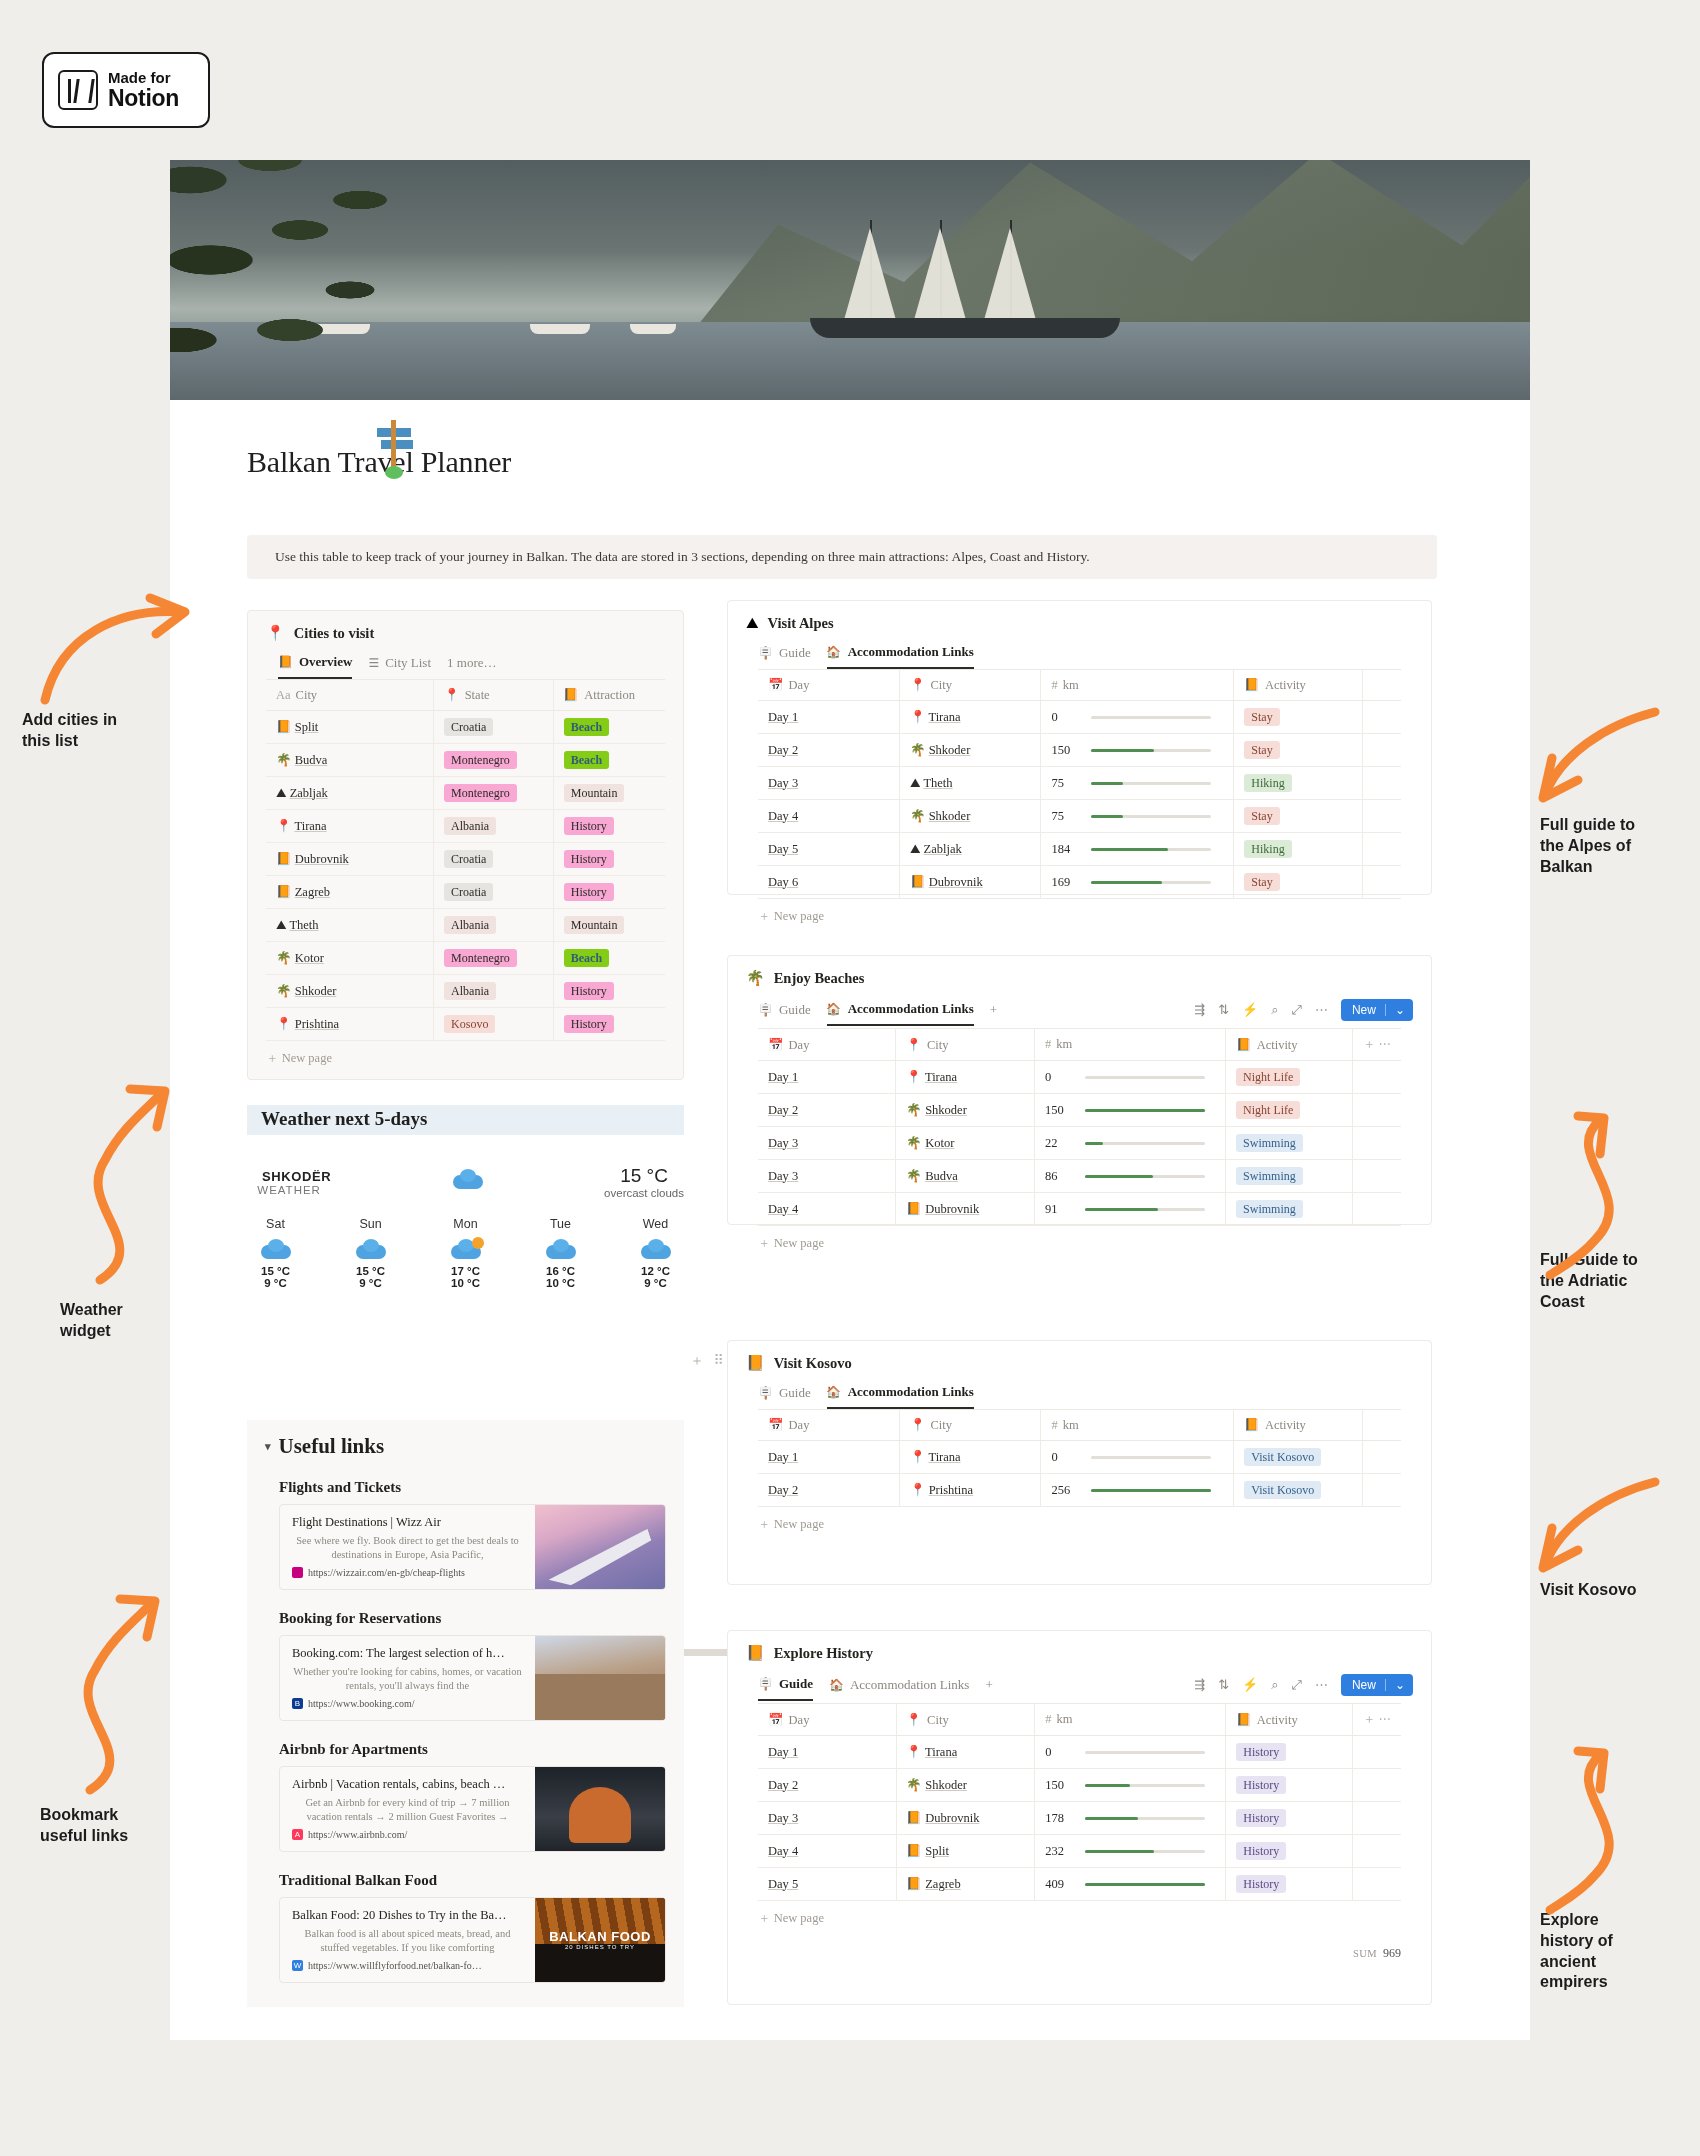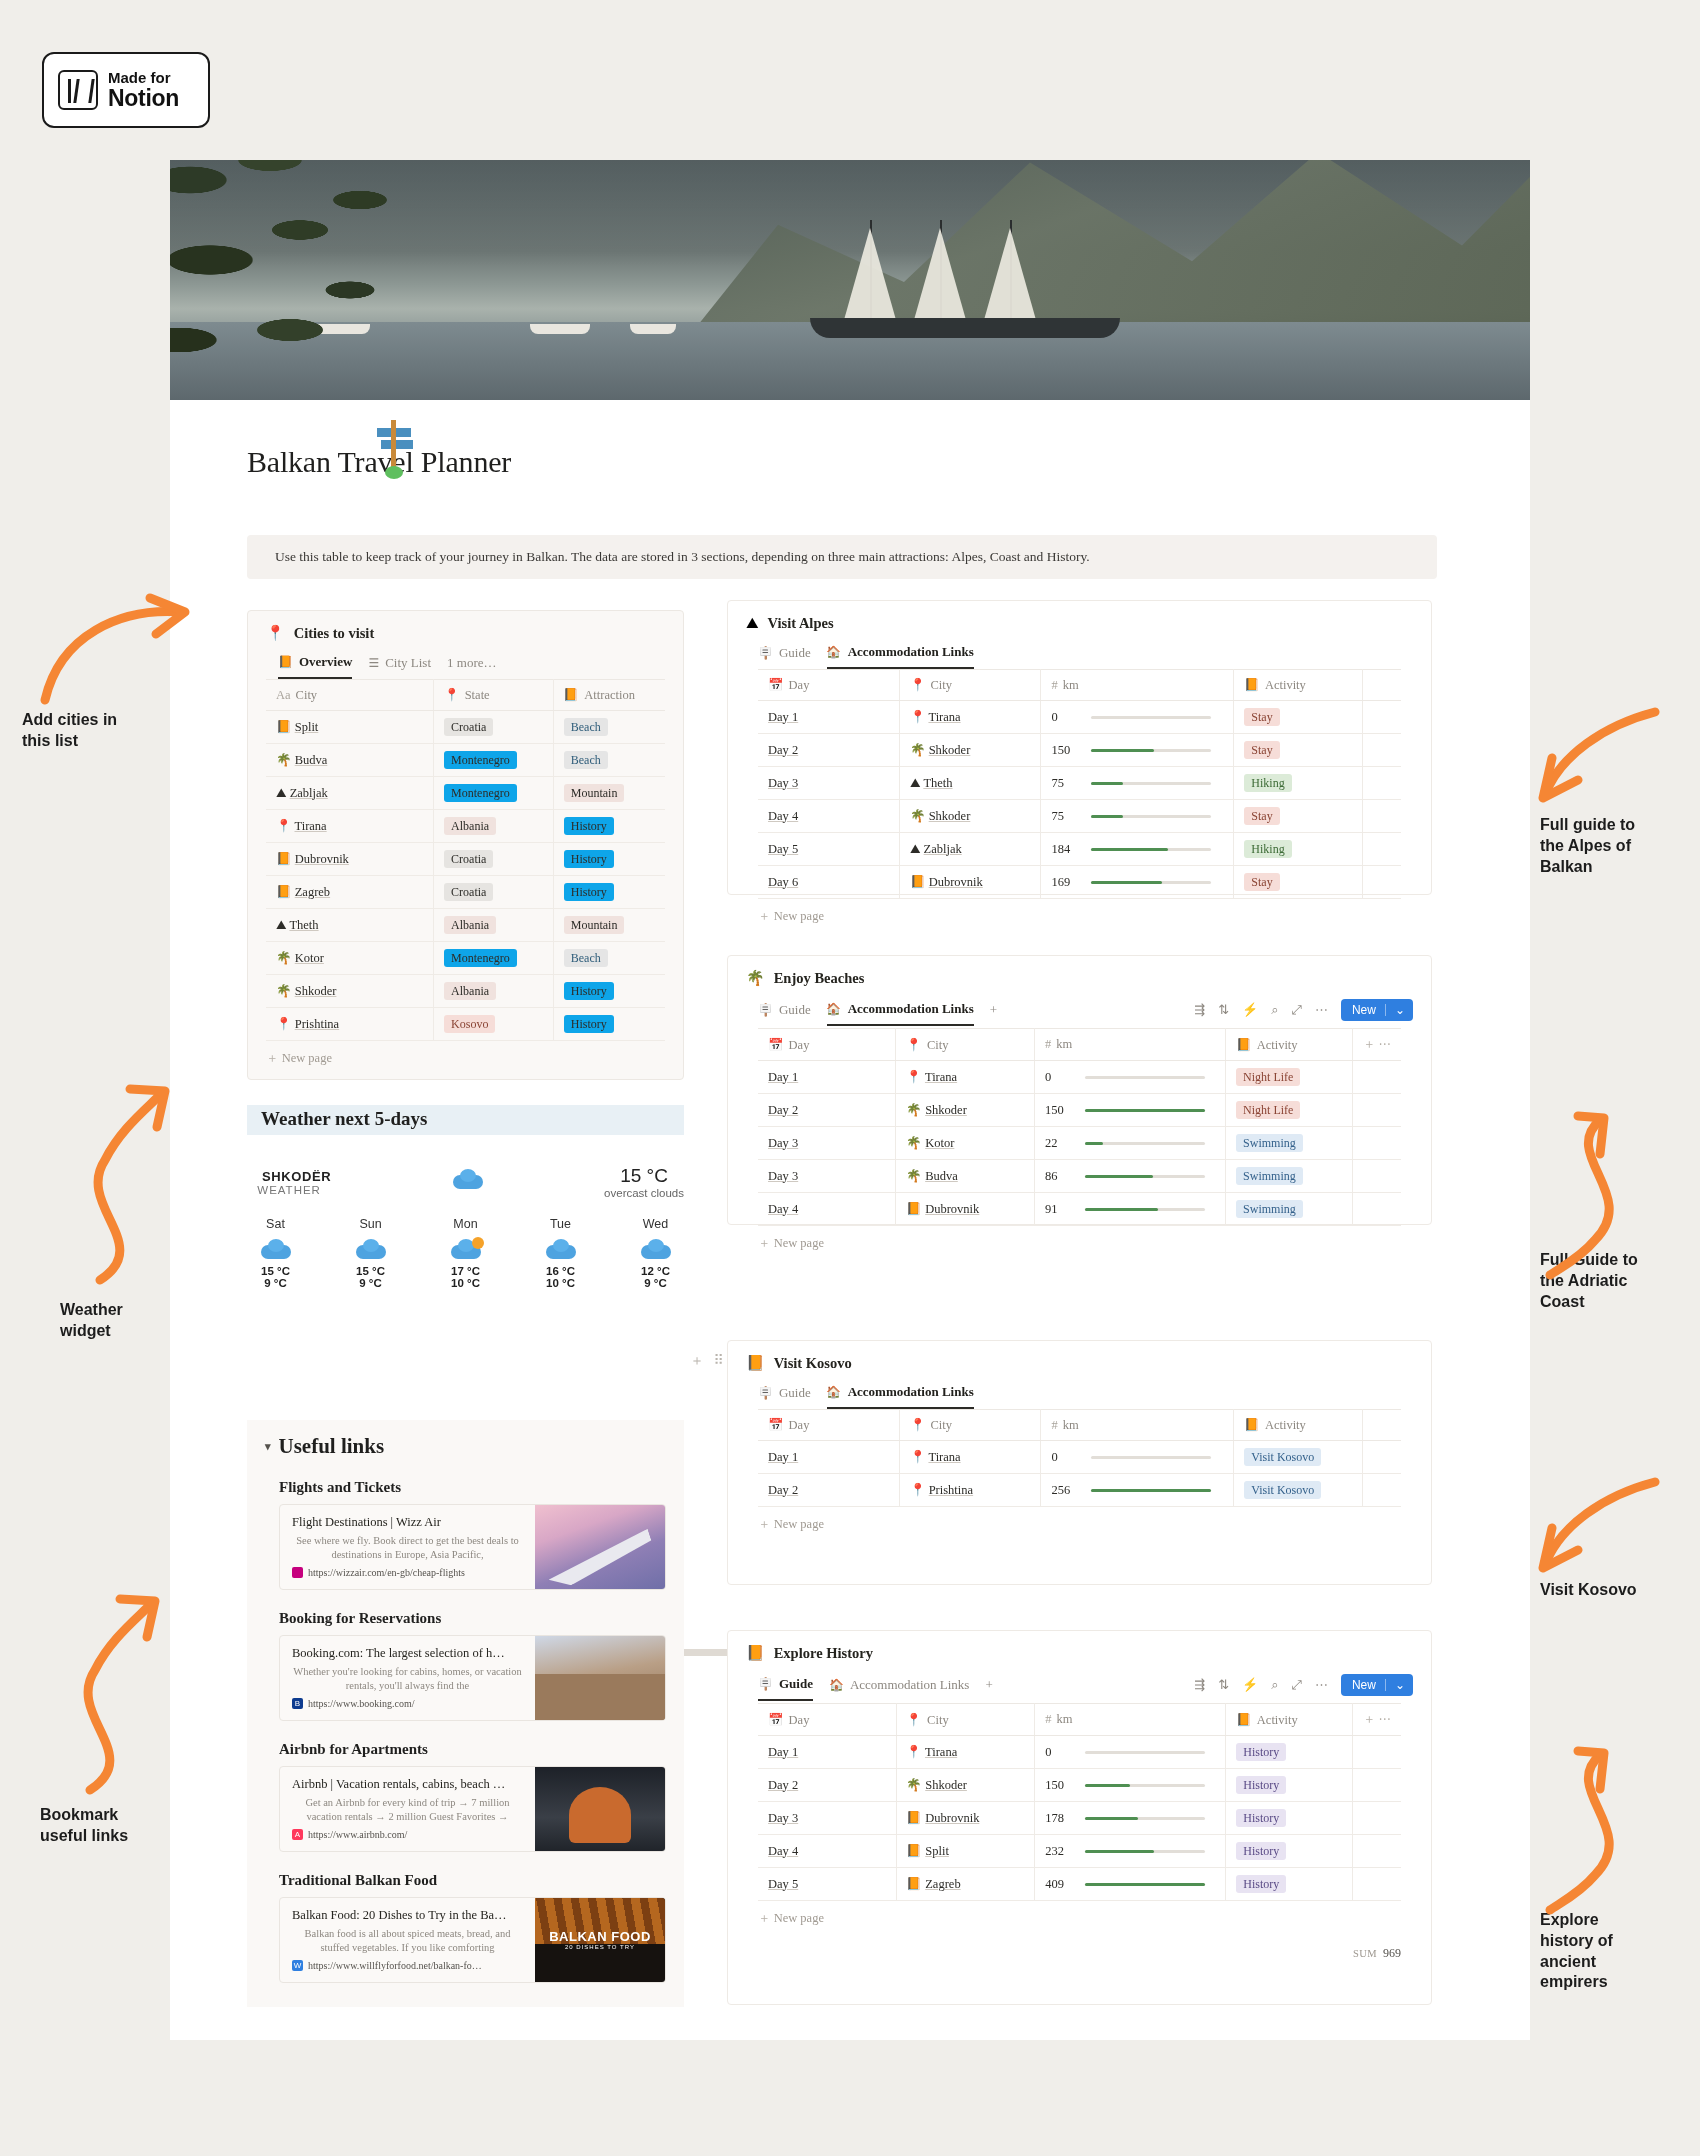--- a/index.html
+++ b/index.html
@@ -128,23 +128,23 @@
     padding:7px 10px; border-top:1px solid #ece8e3; border-bottom:1px solid #ece8e3;
     white-space:nowrap;
   }
   th .ic{ color:#a9a49c; margin-right:5px;}
   td{ padding:7px 10px; border-bottom:1px solid #efebe6; color:#2d2c28; vertical-align: middle;}
   td.cell-b{ border-right:1px solid #efebe6;}
   th.cell-b{ border-right:1px solid #efebe6;}
   .u{ text-decoration: underline; text-decoration-color:#cfc9c1;}
   .pill{ display:inline-block; padding:1.5px 7px; border-radius:3px; font-size:12px;}
   .p-grey{ background:#e6e4e1;}
-  .p-yellow{ background:#0ea5e9;}
+  .p-yellow{ background:#f9a8d4;}
   .p-pinkish{ background:#f0e2de;}
-  .p-blue{ background:#e5e5e5; color:#2f5d7a;}
+  .p-blue{ background:#84cc16; color:#2f5d7a;font-weight:bold;}
   .p-green{ background:#dcebd8; color:#3d6b36;}
   .p-red{ background:#f6ddd8; color:#8a4434;}
   .p-purple{ background:#e8e3f2; color:#5a4b86;}
   .p-lblue{ background:#dfeaf5; color:#34618b;}
   .newpage{ padding:9px 18px; color:#a09a92; font-size:12.5px;}
   .bar{ display:inline-block; vertical-align:middle; width:120px; height:3px; background:#e2ded8; border-radius:2px; position:relative; margin-left:10px;}
   .bar i{ position:absolute; left:0; top:0; height:3px; background:#4f8f52; border-radius:2px;}
   .num{ display:inline-block; min-width:30px;}
 
   

